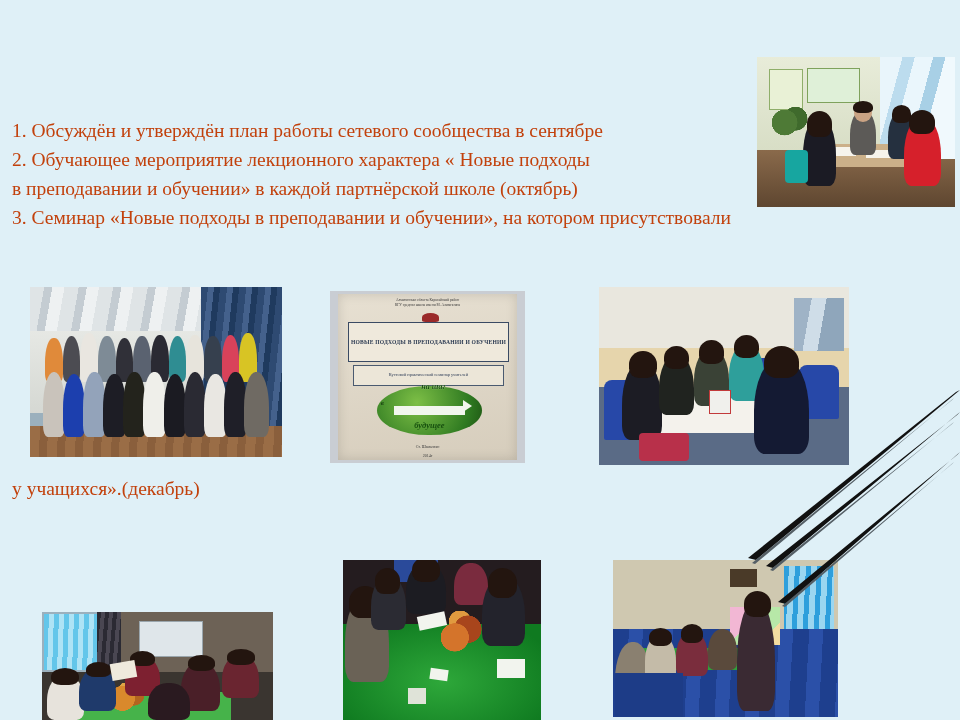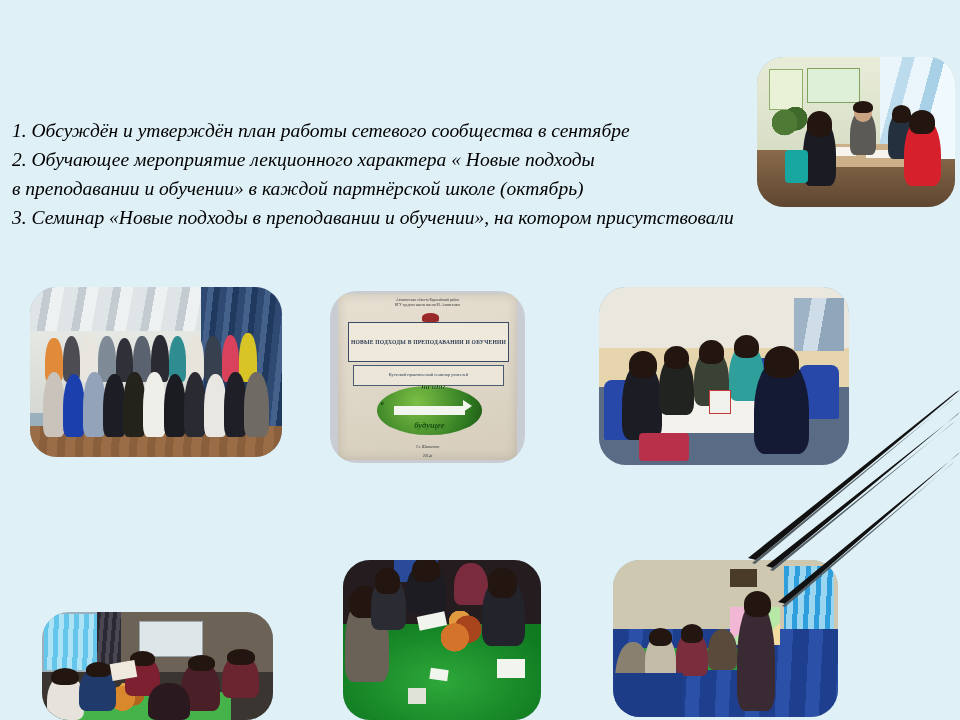--- a/index.html
+++ b/index.html
@@ -36,33 +36,31 @@
     letter-spacing: -0.2px;
   }
 
   
   .body-block {
     position: absolute;
     left: 12px;
     font-family: "Liberation Serif", "DejaVu Serif", serif;
     font-size: 19.5px;
     line-height: 29px;
-    color: #000000;
-    font-style: italic;
+    color: #c2410c;
   }
   #body-top { top: 116px; width: 760px; }
   #body-mid { top: 474px; width: 890px; }
   .body-line { white-space: nowrap; }
 
   
   .photo {
     position: absolute;
     overflow: hidden;
     background: #9bb0bd;
-    border-radius: 27px;
   }
   .photo .ph-inner {
     position: absolute;
     inset: 0;
     overflow: hidden;
   }
 
   
   .band { position: absolute; }
   .person { position: absolute; border-radius: 46% 46% 20% 20% / 55% 55% 18% 18%; }
@@ -186,20 +184,21 @@
 
 
   <div class="body-block" id="body-top">
     <div class="body-line">1.  Обсуждён и утверждён план работы сетевого сообщества в сентябре</div>
     <div class="body-line">2.   Обучающее мероприятие лекционного характера « Новые подходы</div>
     <div class="body-line">в преподавании и обучении» в каждой партнёрской школе (октябрь)</div>
     <div class="body-line">3. Семинар «Новые подходы в преподавании и обучении», на котором присутствовали</div>
   </div>
 
   <div class="body-block" id="body-mid">
+    <div class="body-line">у учащихся».(декабрь)</div>
   </div>
 
   <div class="photo" id="p1">
     <div class="ph-inner">
       <div class="wall"></div>
       <div class="floor"></div>
       <div class="window"></div>
       <div class="boardA"></div>
       <div class="boardB"></div>
       <div class="plant"></div>

